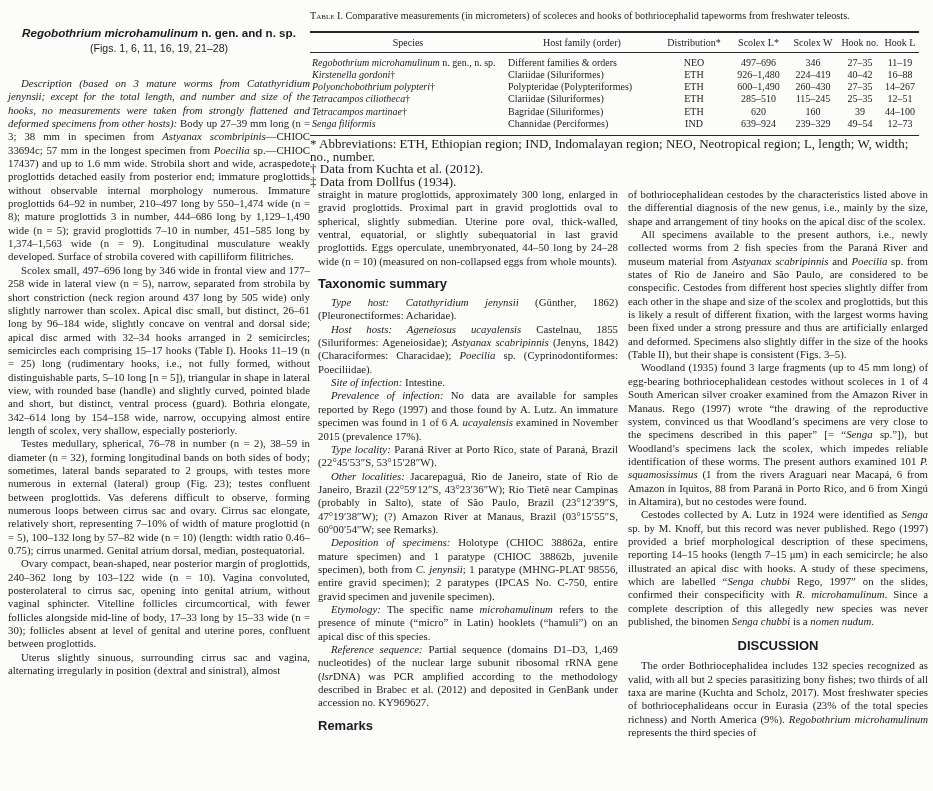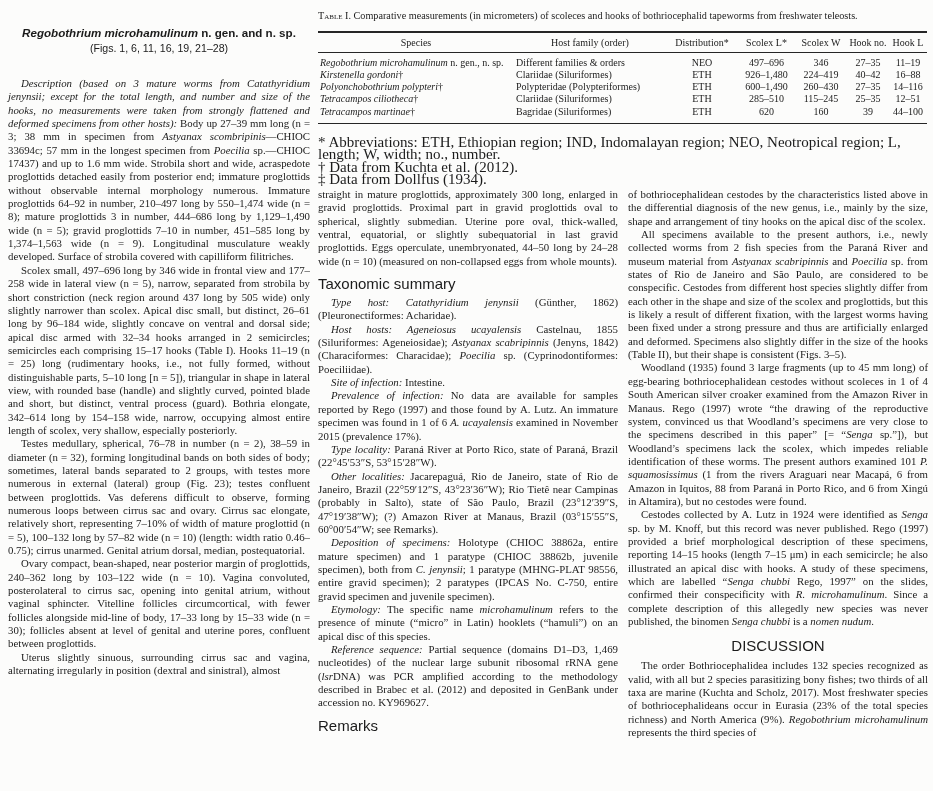--- a/index.html
+++ b/index.html
@@ -21,45 +21,45 @@
   .figs{
     text-align:center;font-family:Liberation Sans, sans-serif;
     font-size:10.6px;line-height:13px;margin-top:2px;margin-bottom:22px;
   }
 
   p.body{font-size:10.8px;line-height:13.35px;text-align:justify;margin:0;}
   p.ind{text-indent:13px;}
   .it{font-style:italic;}
 
   .subhead{
-    font-family:"Liberation Sans",sans-serif;font-weight:normal;
-    font-size:15px;line-height:13px;margin:9px 0 6px 0;
+    font-family:"Liberation Sans",sans-serif;font-weight:bold;
+    font-size:13px;line-height:13px;margin:9px 0 6px 0;
   }
   .subhead.center{text-align:center;margin:11px 0 7px 0;}
 
   
-  .table-wrap{position:absolute;left:318px;top:10px;width:609px;}
+  .table-wrap{position:absolute;left:310px;top:10px;width:609px;}
   .tcaption{font-size:10.2px;line-height:12.5px;margin-bottom:8px;}
   .tcaption .sc{font-variant:small-caps;}
   table.cmp{
     width:100%;border-collapse:collapse;
     border-top:2px solid #262626;border-bottom:1.5px solid #262626;
     font-size:10px;
   }
   table.cmp th{
     font-weight:normal;text-align:center;white-space:nowrap;
     padding:4px 2px 4px 2px;border-bottom:1.5px solid #262626;
   }
   table.cmp td{
     white-space:nowrap;line-height:12.3px;padding:0 2px;vertical-align:top;
   }
   table.cmp tbody tr:first-child td{padding-top:4px;}
   table.cmp tbody tr:last-child td{padding-bottom:5px;}
   td.l{text-align:left;} td.c{text-align:center;}
-  .fnotes{font-size:15px;line-height:12.4px;margin-top:12px;}
+  .fnotes{font-size:13px;line-height:12.4px;margin-top:2px;}
 </style>
 </head>
 <body>
 
 <div class="page">
 
   <div class="col col-left">
     <div class="taxon-title">
       <span class="it">Regobothrium microhamulinum</span><span> n. gen. and n. sp.</span>
     </div>
@@ -115,39 +115,48 @@
           <td class="c">40–42</td>
           <td class="c">16–88</td>
         </tr>
         <tr>
           <td class="l"><span class="it">Polyonchobothrium polypteri</span><span>†</span></td>
           <td class="l">Polypteridae (Polypteriformes)</td>
           <td class="c">ETH</td>
           <td class="c">600–1,490</td>
           <td class="c">260–430</td>
           <td class="c">27–35</td>
-          <td class="c">14–116</td>
+          <td class="c">14–267</td>
         </tr>
         <tr>
           <td class="l"><span class="it">Tetracampos ciliotheca</span><span>†</span></td>
           <td class="l">Clariidae (Siluriformes)</td>
           <td class="c">ETH</td>
           <td class="c">285–510</td>
           <td class="c">115–245</td>
           <td class="c">25–35</td>
           <td class="c">12–51</td>
         </tr>
         <tr>
           <td class="l"><span class="it">Tetracampos martinae</span><span>†</span></td>
           <td class="l">Bagridae (Siluriformes)</td>
           <td class="c">ETH</td>
           <td class="c">620</td>
           <td class="c">160</td>
           <td class="c">39</td>
           <td class="c">44–100</td>
+        </tr>
+        <tr>
+          <td class="l"><span class="it">Senga filiformis</span><span></span></td>
+          <td class="l">Channidae (Perciformes)</td>
+          <td class="c">IND</td>
+          <td class="c">639–924</td>
+          <td class="c">239–329</td>
+          <td class="c">49–54</td>
+          <td class="c">12–73</td>
         </tr>
       </tbody>
     </table>
     <div class="fnotes">
       <div>* Abbreviations: ETH, Ethiopian region; IND, Indomalayan region; NEO, Neotropical region; L, length; W, width; no., number.</div>
       <div>† Data from Kuchta et al. (2012).</div>
       <div>‡ Data from Dollfus (1934).</div>
     </div>
   </div>
 

